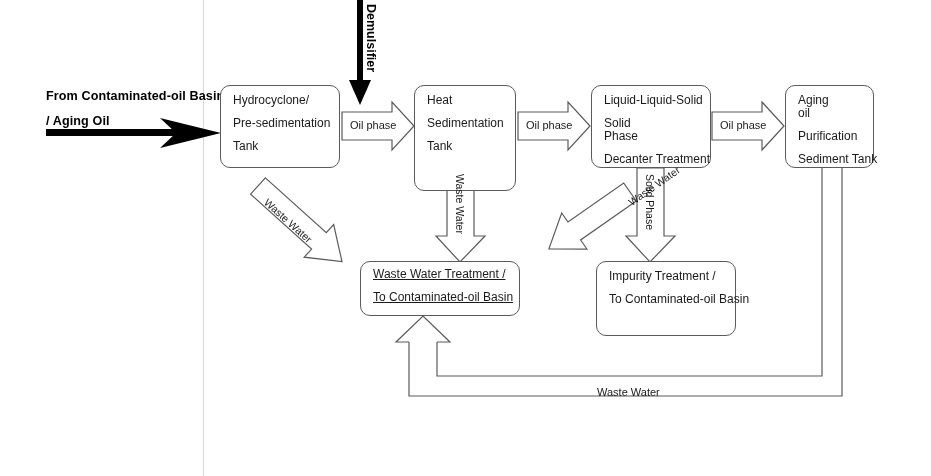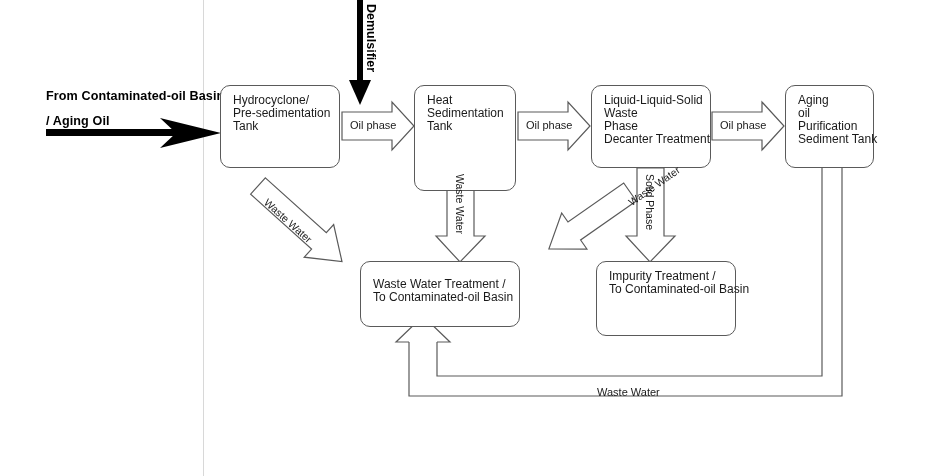--- a/index.html
+++ b/index.html
@@ -11,21 +11,21 @@
   #canvas{position:absolute;left:0;top:0;width:931px;height:476px;}
   .svg-layer{position:absolute;left:0;top:0;width:931px;height:476px;}
   .pbox{
     position:absolute;box-sizing:border-box;
     border:1.2px solid #5a5a5a;border-radius:10px;background:#fff;
     padding:8px 12px;
   }
   .pbox .line{
     font-size:12px;line-height:13px;color:#1a1a1a;white-space:nowrap;
   }
-  .pbox .line + .line{}
+  .pbox .line + .line{margin-top:10px;}
   .line.justify{
     display:flex;justify-content:space-between;width:100%;flex-direction:column;
   }
   .arrow-label{
     position:absolute;font-size:11px;color:#1a1a1a;white-space:nowrap;
     pointer-events:none;
   }
   .rot-label{
     position:absolute;font-size:10.5px;color:#1a1a1a;white-space:nowrap;
     transform-origin:0 0;pointer-events:none;
@@ -105,36 +105,36 @@
 
   <div class="pbox" style="left:414px;top:85px;width:102px;height:106px;">
     <div class="line">Heat</div>
     <div class="line">Sedimentation</div>
     <div class="line">Tank</div>
   </div>
 
   <div class="pbox" style="left:591px;top:85px;width:120px;height:83px;">
     <div class="line">Liquid-Liquid-Solid</div>
     <div class="line justify">
-      <span>Waste</span>
+      <span>Solid</span>
       <span>Phase</span>
     </div>
     <div class="line">Decanter Treatment</div>
   </div>
 
   <div class="pbox" style="left:785px;top:85px;width:89px;height:83px;">
     <div class="line justify">
       <span>Aging</span>
       <span>oil</span>
     </div>
     <div class="line">Purification</div>
     <div class="line">Sediment Tank</div>
   </div>
 
-  <div class="pbox" style="left:360px;top:261px;width:160px;height:66px;padding-top:16px;">
+  <div class="pbox" style="left:360px;top:261px;width:160px;height:55px;padding-top:6px;text-decoration:underline;">
     <div class="line">Waste Water Treatment /</div>
     <div class="line">To Contaminated-oil Basin</div>
   </div>
 
   <div class="pbox" style="left:596px;top:261px;width:140px;height:75px;">
     <div class="line">Impurity Treatment /</div>
     <div class="line">To Contaminated-oil Basin</div>
   </div>
 
   <div class="arrow-label" style="left:350px;top:119px;">Oil phase</div>

